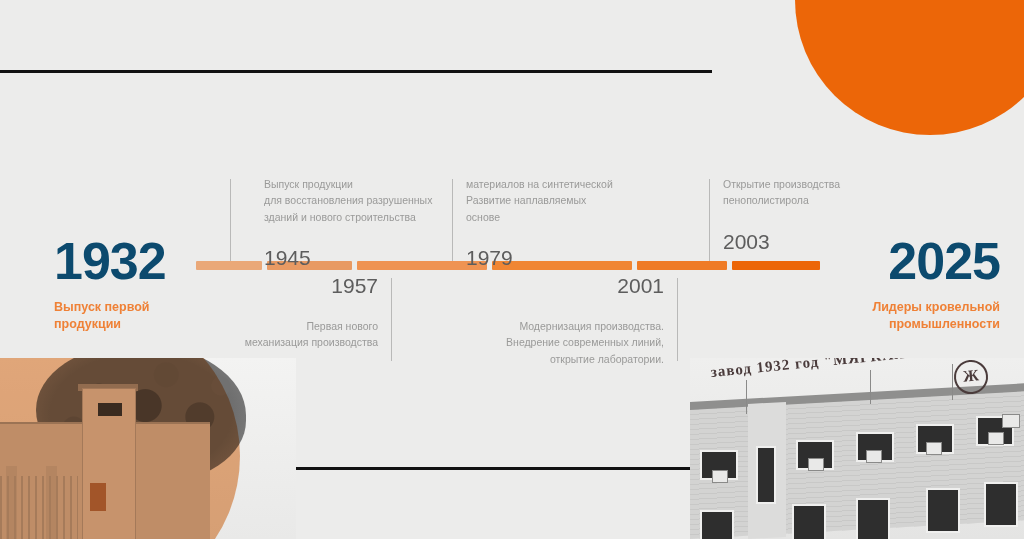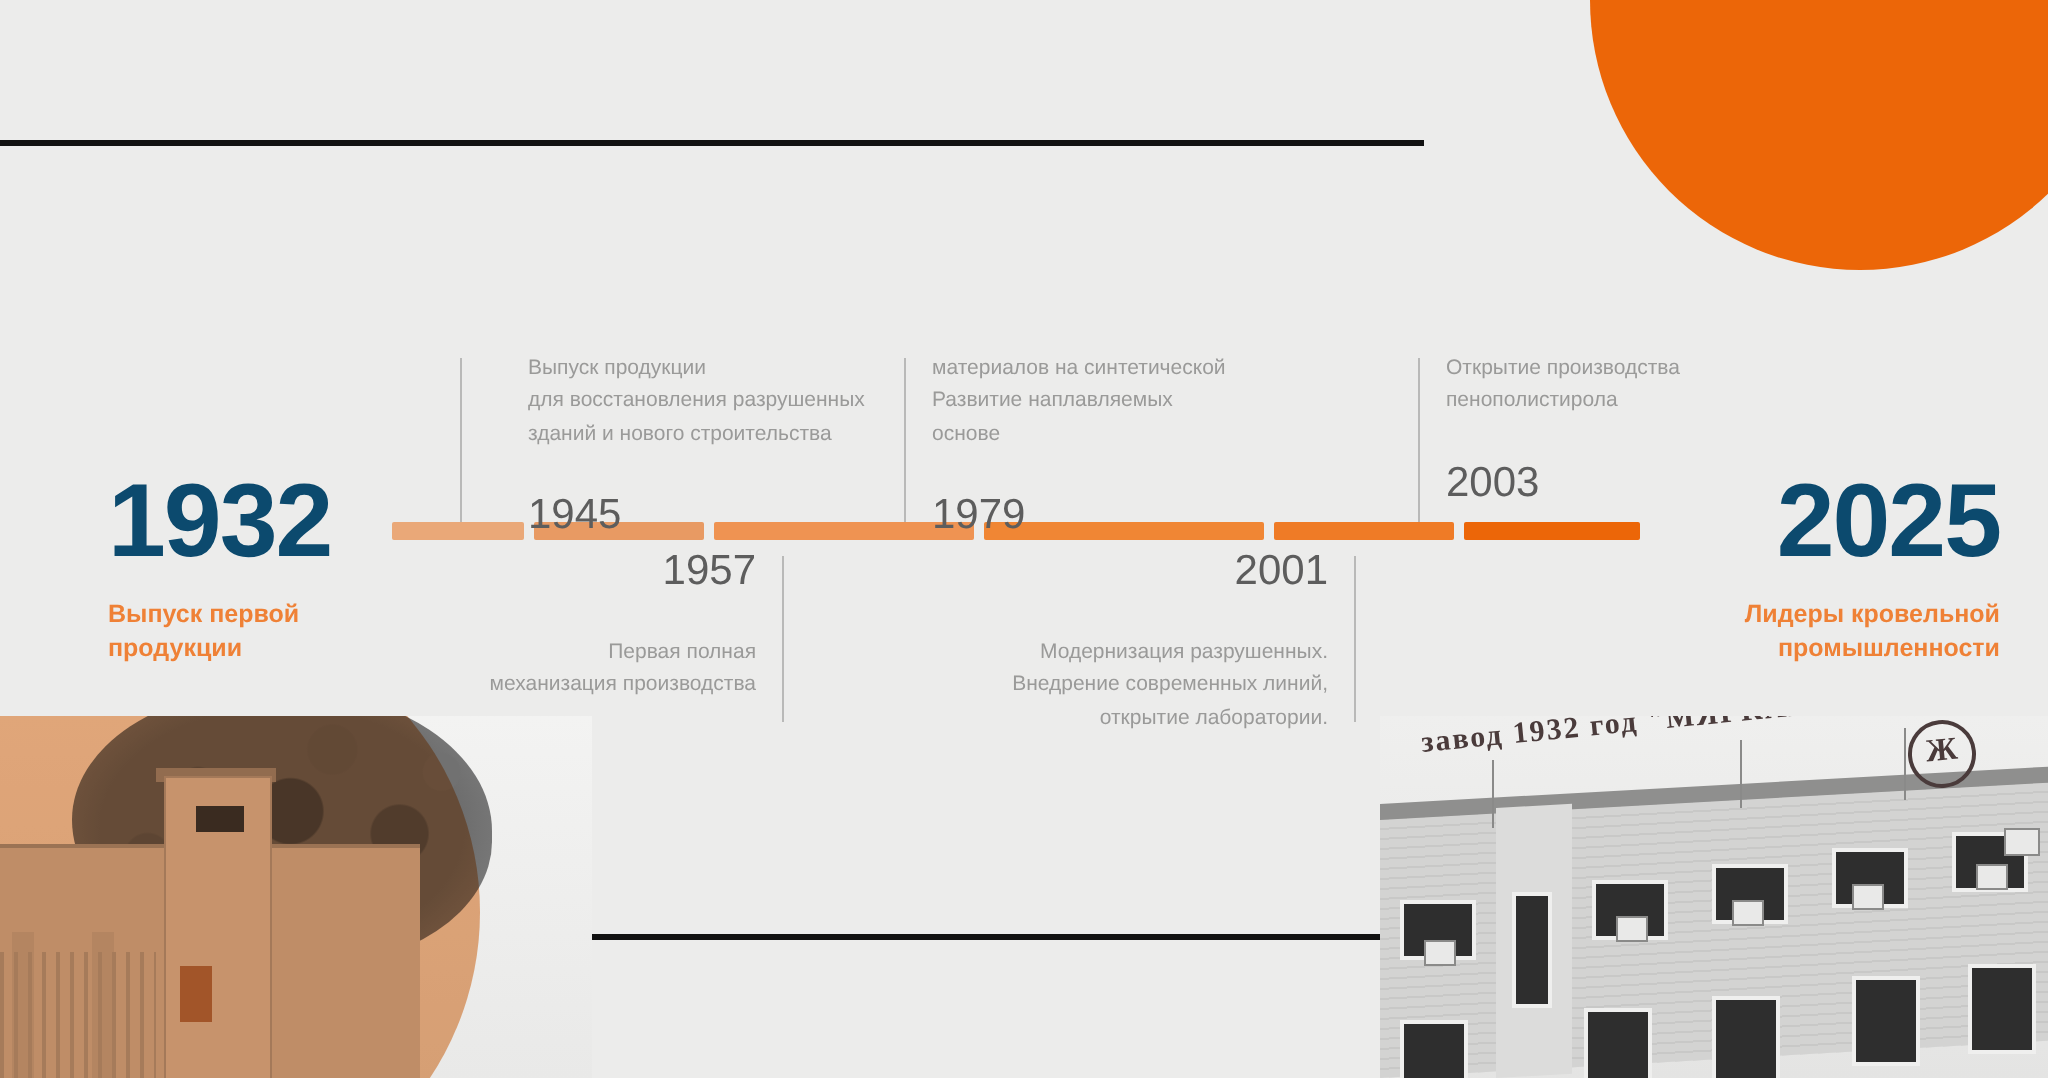--- a/index.html
+++ b/index.html
@@ -187,30 +187,30 @@
       <div>Открытие производства</div>
       <div>пенополистирола</div>
     </div>
     <div class="yr">2003</div>
   </div>
 
   <div class="ms down" style="left:160px;top:275px;width:232px;">
     <div class="tick"></div>
     <div class="yr">1957</div>
     <div class="desc">
-      <div>Первая полная</div>
+      <div>Первая нового</div>
       <div>механизация производства</div>
     </div>
   </div>
 
   <div class="ms down" style="left:440px;top:275px;width:238px;">
     <div class="tick"></div>
     <div class="yr">2001</div>
     <div class="desc">
-      <div>Модернизация разрушенных.</div>
+      <div>Модернизация производства.</div>
       <div>Внедрение современных линий,</div>
       <div>открытие лаборатории.</div>
     </div>
   </div>
 
   <div class="photo" id="photo-left">
     <div class="pl-sky"></div>
     <div class="pl-tree"></div>
     <div class="pl-trunk"></div>
     <div class="pl-bldg"></div>

